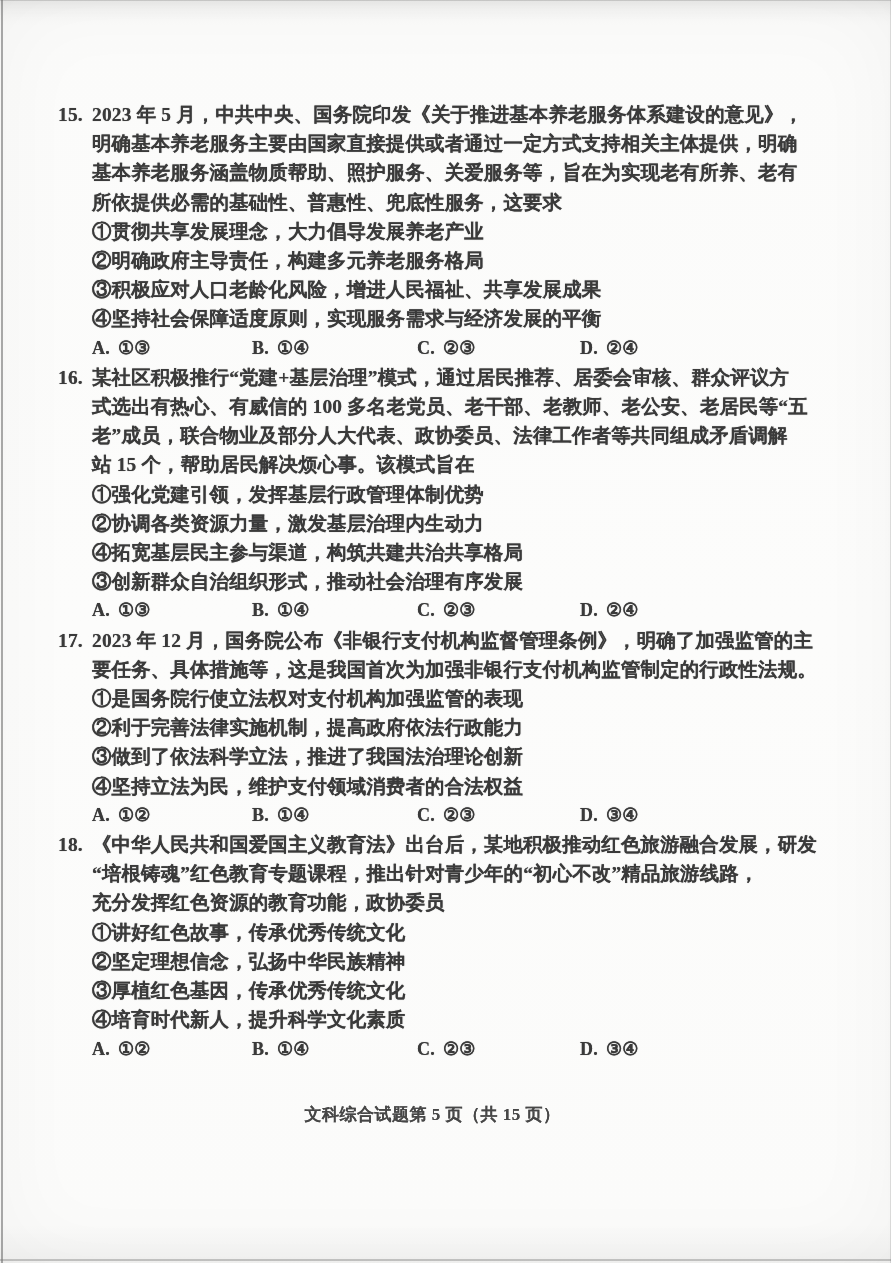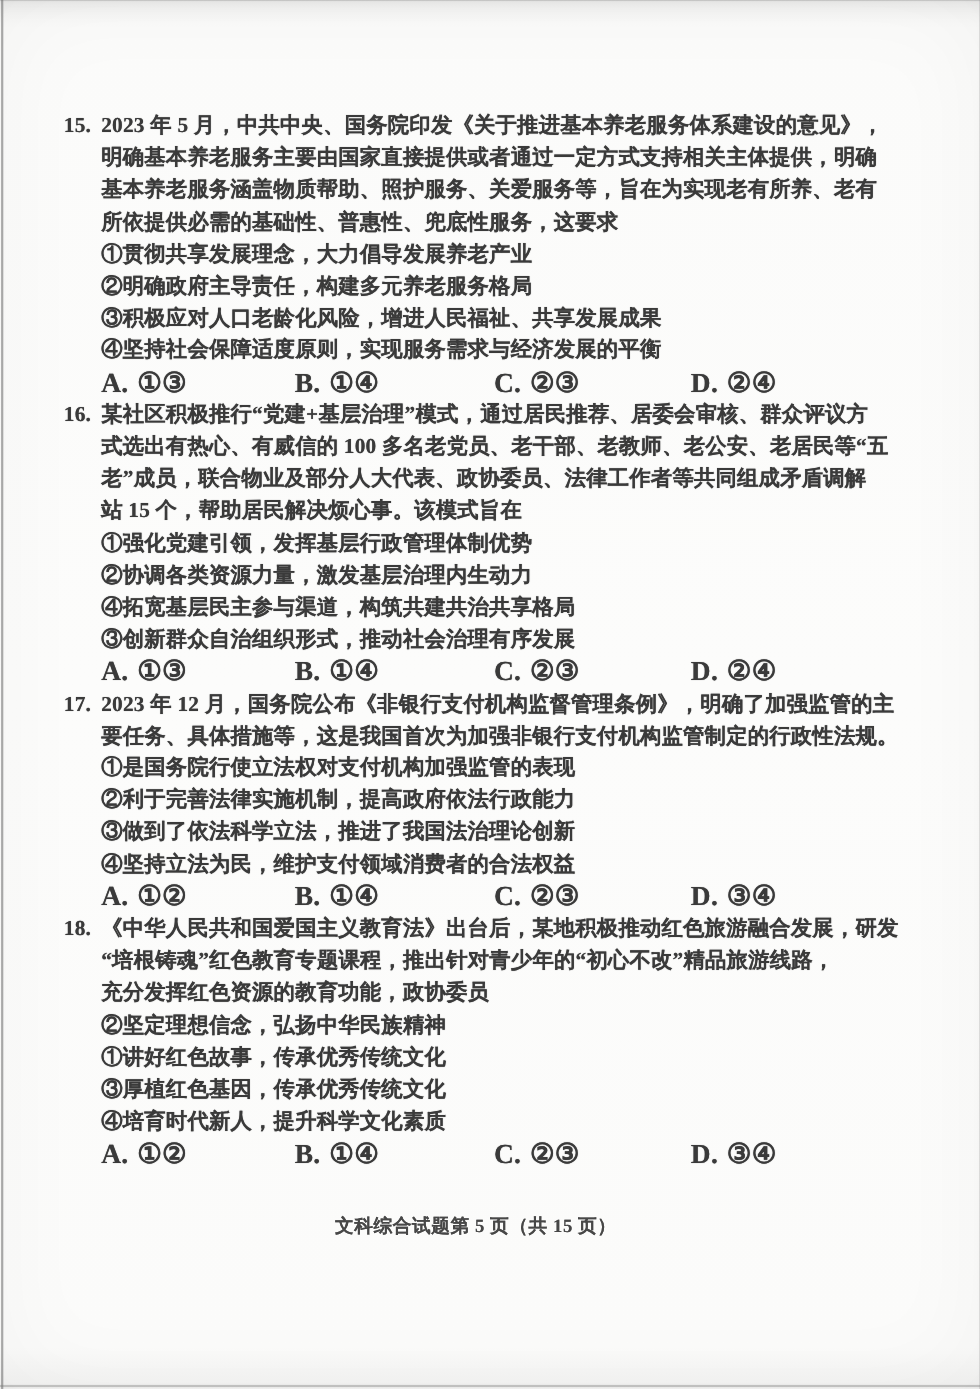--- a/index.html
+++ b/index.html
@@ -22,24 +22,23 @@
   }
   .qline{
     position:relative;
     font-size:19.4px;line-height:29.2px;font-weight:600;
     letter-spacing:.2px;white-space:nowrap;
     text-shadow:0 0 .7px rgba(56,56,56,.85);
   }
   .qnum{position:absolute;left:-34px;}
   .opts{
     display:grid;grid-template-columns:160px 165px 163px auto;
-    font-size:25px;line-height:29.2px;font-weight:600;
+    font-size:18px;line-height:29.2px;font-weight:600;
     letter-spacing:.2px;white-space:nowrap;
     text-shadow:0 0 .7px rgba(56,56,56,.85);
-    gap:16px;
   }
   .opt-label{margin-right:8px;}
   .footer{
     position:absolute;top:1104px;left:0;right:0;
     text-align:center;transform:translateX(-13px);
     font-size:17px;line-height:22px;font-weight:600;color:#474747;
     letter-spacing:.5px;text-shadow:0 0 .6px rgba(70,70,70,.8);
   }
 </style>
 </head>
@@ -99,22 +98,22 @@
         <span><span class="opt-label">B.</span><span>①④</span></span>
         <span><span class="opt-label">C.</span><span>②③</span></span>
         <span><span class="opt-label">D.</span><span>③④</span></span>
       </div>
     </div>
 
     <div>
       <div class="qline"><span class="qnum">18.</span><span>《中华人民共和国爱国主义教育法》出台后，某地积极推动红色旅游融合发展，研发</span></div>
       <div class="qline">“培根铸魂”红色教育专题课程，推出针对青少年的“初心不改”精品旅游线路，</div>
       <div class="qline">充分发挥红色资源的教育功能，政协委员</div>
+      <div class="qline">①讲好红色故事，传承优秀传统文化</div>
       <div class="qline">②坚定理想信念，弘扬中华民族精神</div>
-      <div class="qline">①讲好红色故事，传承优秀传统文化</div>
       <div class="qline">③厚植红色基因，传承优秀传统文化</div>
       <div class="qline">④培育时代新人，提升科学文化素质</div>
       <div class="opts">
         <span><span class="opt-label">A.</span><span>①②</span></span>
         <span><span class="opt-label">B.</span><span>①④</span></span>
         <span><span class="opt-label">C.</span><span>②③</span></span>
         <span><span class="opt-label">D.</span><span>③④</span></span>
       </div>
     </div>
 

